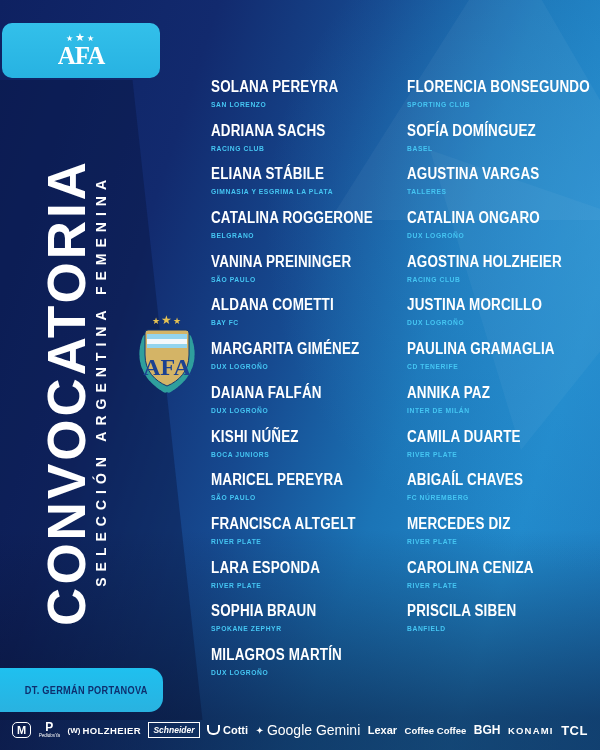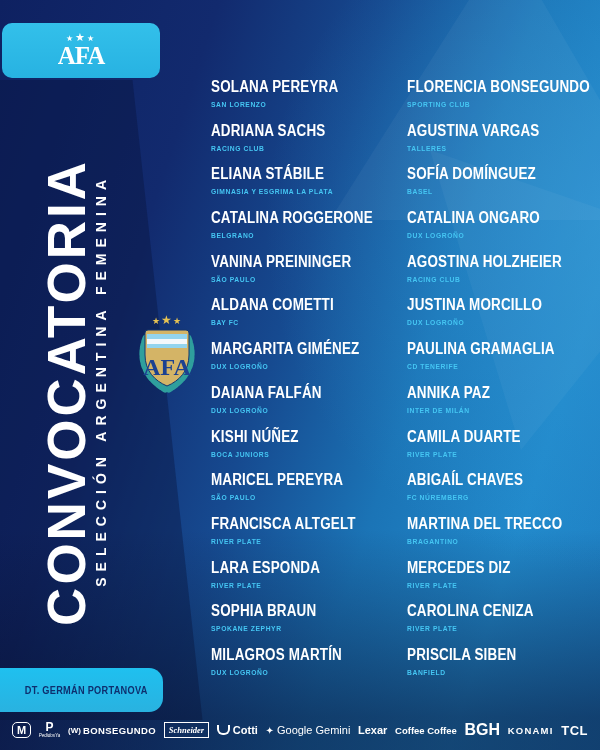--- a/index.html
+++ b/index.html
@@ -59,34 +59,34 @@
        background:linear-gradient(180deg,#1fc0ef,#29b2e0);
        display:flex;align-items:center;}
   .coach span{color:var(--coachText,#0e2f6e);font-size:10px;font-weight:bold;letter-spacing:.3px;
        padding-left:27px;transform:scaleX(.92);transform-origin:left center;white-space:nowrap;}
 
   
   .sponsors{position:absolute;left:0;right:0;bottom:0;height:40px;padding:0 12px;
        display:flex;align-items:center;justify-content:space-between;}
   .sp{display:flex;align-items:center;color:#fff;white-space:nowrap;}
   .sp-box{border:1.4px solid #fff;border-radius:5px;padding:1px 4px;font-size:11px;font-weight:bold;}
-  .sp-schbox{border:1px solid #fff;border-radius:0;padding:2px 4px;font-size:8.5px;font-weight:bold;font-style:italic;font-family:Liberation Serif, serif;}
+  .sp-schbox{border:1px solid #fff;border-radius:0;padding:2px 4px;font-size:8.5px;font-weight:bold;font-style:italic;}
   .sp-stack{display:flex;flex-direction:column;align-items:center;line-height:1;}
   .sp-stack .big{font-size:12px;font-weight:bold;}
   .sp-stack .small{font-size:4.5px;font-style:italic;margin-top:1px;}
   .sp-label{font-size:9.5px;font-weight:bold;}
   .sp-bw .sp-label{letter-spacing:.4px;}
   .sp-bw .sp-icon{font-size:8px;font-weight:bold;margin-right:2px;}
   .sp-didi .sp-label{font-size:11px;}
   .sp-didi .didi-icon{display:inline-block;width:9px;height:8px;border:2px solid #fff;border-top:none;
        border-radius:0 0 6px 6px;margin-right:3px;}
   .sp-gg .sp-icon{font-size:10px;margin-right:3px;font-weight:normal;}
-  .sp-gg .sp-label{font-weight:normal;font-size:11px;}
+  .sp-gg .sp-label{font-weight:normal;font-size:14px;}
   .sp-lexar .sp-label{font-size:11px;}
-  .sp-bgh .sp-label{font-size:16px;}
+  .sp-bgh .sp-label{font-size:12px;}
   .sp-konami .sp-label{letter-spacing:1.2px;}
   .sp-tcl .sp-label{font-size:13px;font-weight:bold;letter-spacing:.5px;text-align:center;}
 </style>
 </head>
 <body>
 
 <div class="poster">
 
   <div class="wm wm1"></div>
   <div class="wm wm2"></div>
@@ -179,28 +179,28 @@
         <div class="pname">MILAGROS MARTÍN</div>
         <div class="pclub">DUX LOGROÑO</div>
       </div>
     </div>
   <div class="pcol pcol-right" id="col-right">
       <div class="prow">
         <div class="pname">FLORENCIA BONSEGUNDO</div>
         <div class="pclub">SPORTING CLUB</div>
       </div>
       <div class="prow">
+        <div class="pname">SOFÍA DOMÍNGUEZ</div>
+        <div class="pclub">BASEL</div>
+      </div>
+      <div class="prow">
         <div class="pname">AGUSTINA VARGAS</div>
         <div class="pclub">TALLERES</div>
       </div>
       <div class="prow">
-        <div class="pname">SOFÍA DOMÍNGUEZ</div>
-        <div class="pclub">BASEL</div>
-      </div>
-      <div class="prow">
         <div class="pname">CATALINA ONGARO</div>
         <div class="pclub">DUX LOGROÑO</div>
       </div>
       <div class="prow">
         <div class="pname">AGOSTINA HOLZHEIER</div>
         <div class="pclub">RACING CLUB</div>
       </div>
       <div class="prow">
         <div class="pname">JUSTINA MORCILLO</div>
         <div class="pclub">DUX LOGROÑO</div>
@@ -213,24 +213,20 @@
         <div class="pname">ANNIKA PAZ</div>
         <div class="pclub">INTER DE MILÁN</div>
       </div>
       <div class="prow">
         <div class="pname">CAMILA DUARTE</div>
         <div class="pclub">RIVER PLATE</div>
       </div>
       <div class="prow">
         <div class="pname">ABIGAÍL CHAVES</div>
         <div class="pclub">FC NÚREMBERG</div>
-      </div>
-      <div class="prow">
-        <div class="pname">MARTINA DEL TRECCO</div>
-        <div class="pclub">BRAGANTINO</div>
       </div>
       <div class="prow">
         <div class="pname">MERCEDES DIZ</div>
         <div class="pclub">RIVER PLATE</div>
       </div>
       <div class="prow">
         <div class="pname">CAROLINA CENIZA</div>
         <div class="pclub">RIVER PLATE</div>
       </div>
       <div class="prow">
@@ -248,21 +244,21 @@
         <span class="sp-box">M</span>
       </div>
       <div class="sp sp-py">
         <span class="sp-stack">
           <span class="big">P</span>
           <span class="small">PedidosYa</span>
         </span>
       </div>
       <div class="sp sp-bw">
         <span class="sp-icon">(W)</span>
-        <span class="sp-label">BONSEGUNDO</span>
+        <span class="sp-label">HOLZHEIER</span>
       </div>
       <div class="sp sp-sch">
         <span class="sp-schbox">Schneider</span>
       </div>
       <div class="sp sp-didi">
         <span class="didi-icon"></span>
         <span class="sp-label">Cotti</span>
       </div>
       <div class="sp sp-gg">
         <span class="sp-icon">✦</span>

